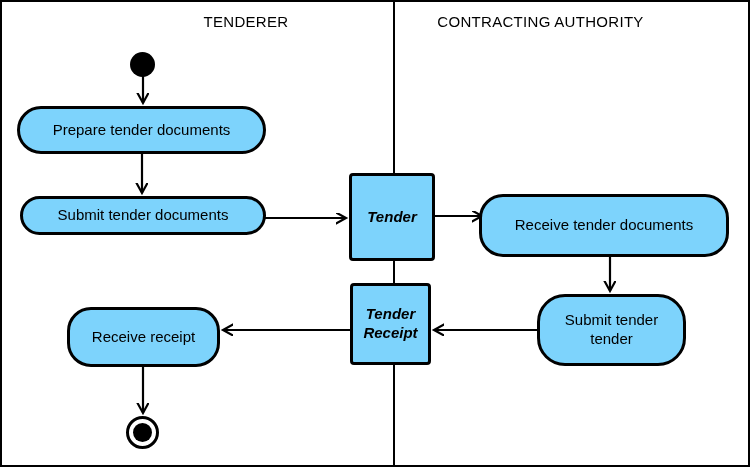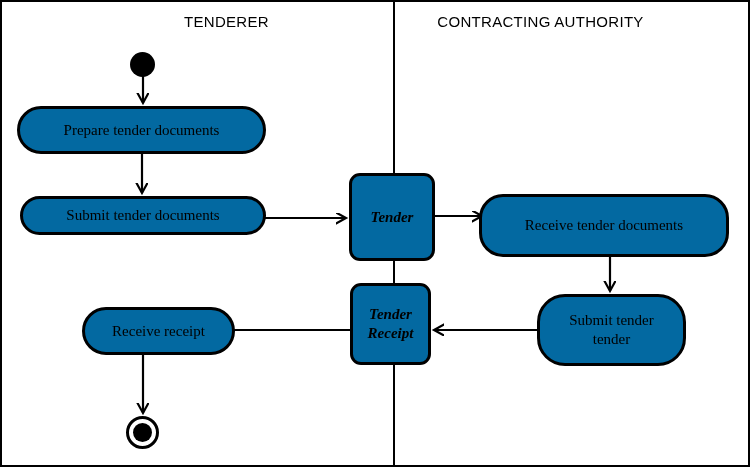--- a/index.html
+++ b/index.html
@@ -28,59 +28,58 @@
     z-index: 1;
   }
   .lane-header {
     position: absolute;
     top: 11px;
     text-align: center;
     font-size: 15px;
     letter-spacing: 0.3px;
     z-index: 4;
   }
-  .lane-header.tenderer { left: 0; width: 449px; }
+  .lane-header.tenderer { left: 0; width: 392px; padding-left: 48px; }
   .lane-header.authority { left: 393px; width: 291px; }
 
   .connector-layer {
     position: absolute;
     left: 0;
     top: 0;
     width: 750px;
     height: 467px;
     z-index: 2;
   }
 
   .node {
     position: absolute;
     box-sizing: border-box;
-    background: #0369a1;
+    background: #7dd3fc;
     border: 3px solid #000000;
     display: flex;
     align-items: center;
     justify-content: center;
     text-align: center;
     font-size: 15px;
     line-height: 1.25;
     z-index: 3;
-    font-family: Liberation Serif, serif;
   }
   .activity { border-radius: 24px; }
   .object-node {
-    border-radius: 11px;
+    border-radius: 4px;
     font-weight: bold;
     font-style: italic;
     font-size: 15px;
   }
 
   .node.prepare        { left: 15px;  top: 104px; width: 249px; height: 48px; }
   .node.submit-docs    { left: 18px;  top: 194px; width: 246px; height: 39px; }
   .node.receive-docs   { left: 477px; top: 192px; width: 250px; height: 63px; }
   .node.submit-receipt { left: 535px; top: 292px; width: 149px; height: 72px; border-radius: 28px; padding: 0 18px; }
-  .node.receive-receipt{ left: 80px;  top: 305px; width: 153px; height: 48px; }
+  .node.receive-receipt{ left: 65px;  top: 305px; width: 153px; height: 60px; }
   .node.tender         { left: 347px; top: 171px; width: 86px;  height: 88px; }
   .node.tender-receipt { left: 348px; top: 281px; width: 81px;  height: 82px; padding: 0 4px; }
 
   .initial-node {
     position: absolute;
     left: 128px;
     top: 50px;
     width: 25px;
     height: 25px;
     border-radius: 50%;

